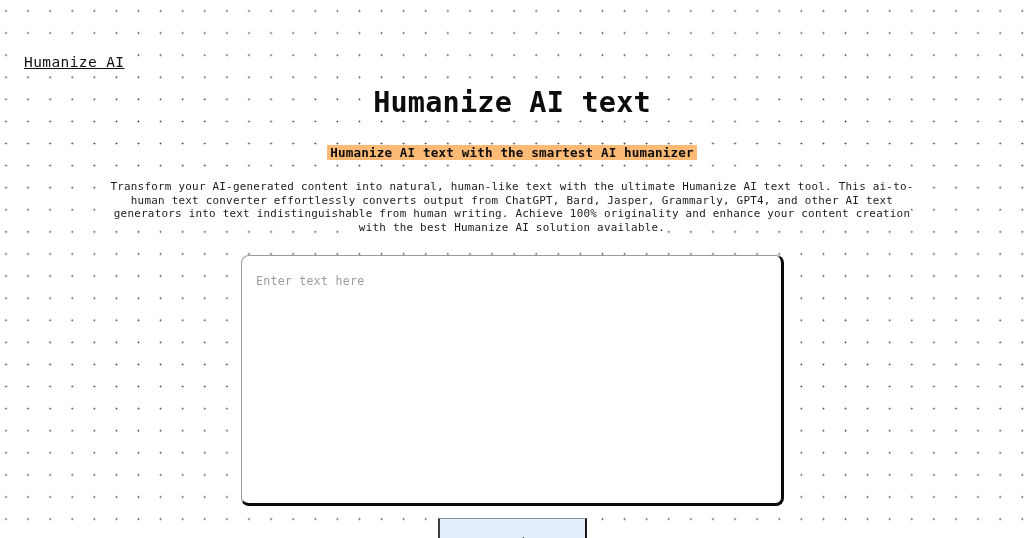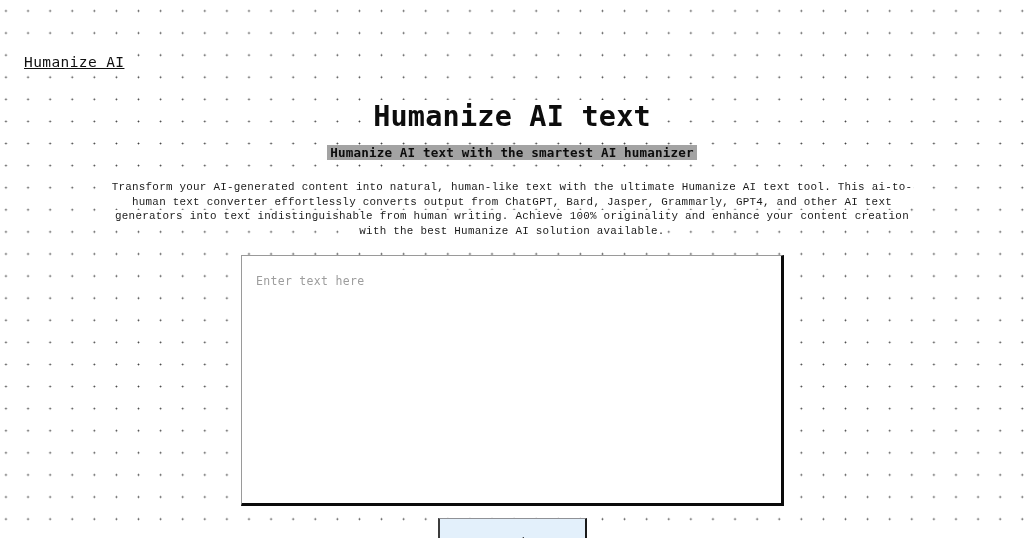--- a/index.html
+++ b/index.html
@@ -62,21 +62,21 @@
   
   #hero {
     position: absolute;
     left: 0;
     top: 0;
     width: 1024px;
   }
   #main-title {
     position: absolute;
     left: 0;
-    top: 100px;
+    top: 86px;
     width: 1024px;
     text-align: center;
     font-size: 28.5px;
     line-height: 33px;
     font-weight: bold;
     letter-spacing: 0.2px;
     color: #0d0d0d;
     margin: 0;
   }
   #main-title span {
@@ -90,41 +90,40 @@
     width: 1024px;
     text-align: center;
     font-size: 12.6px;
     line-height: 16px;
     font-weight: bold;
     letter-spacing: 0.15px;
     color: #0d0d0d;
     margin: 0;
   }
   #subtitle span {
-    background: #a3a3a3;
+    background: #fdba74;
     padding: 0 3px;
   }
   #description {
     position: absolute;
     left: 104px;
     top: 180px;
     width: 816px;
     text-align: center;
     font-size: 10.9px;
     line-height: 13.5px;
     letter-spacing: 0.25px;
     color: #1b1b1b;
     margin: 0;
   }
   #description span {
     background: #ffffff;
     box-decoration-break: clone;
     -webkit-box-decoration-break: clone;
     padding: 0 1px;
-    font-family: Liberation Mono, monospace;
   }
 
   
   #editor-wrap {
     position: absolute;
     left: 241px;
     top: 255px;
     width: 543px;
     height: 251px;
     z-index: 4;
@@ -133,21 +132,21 @@
     display: block;
     box-sizing: border-box;
     width: 543px;
     height: 251px;
     margin: 0;
     padding: 17px 14px 10px 14px;
     background: #ffffff;
     border: 1px solid #9a9a9a;
     border-right: 3px solid #0a0a0a;
     border-bottom: 3px solid #0a0a0a;
-    border-radius: 0;
+    border-radius: 8px;
     outline: none;
     resize: none;
     font-family: "DejaVu Sans Mono", "Liberation Mono", monospace;
     font-size: 11.5px;
     line-height: 16px;
     letter-spacing: 0.3px;
     color: #1b1b1b;
   }
   #text-input::placeholder {
     color: #9d9d9d;

